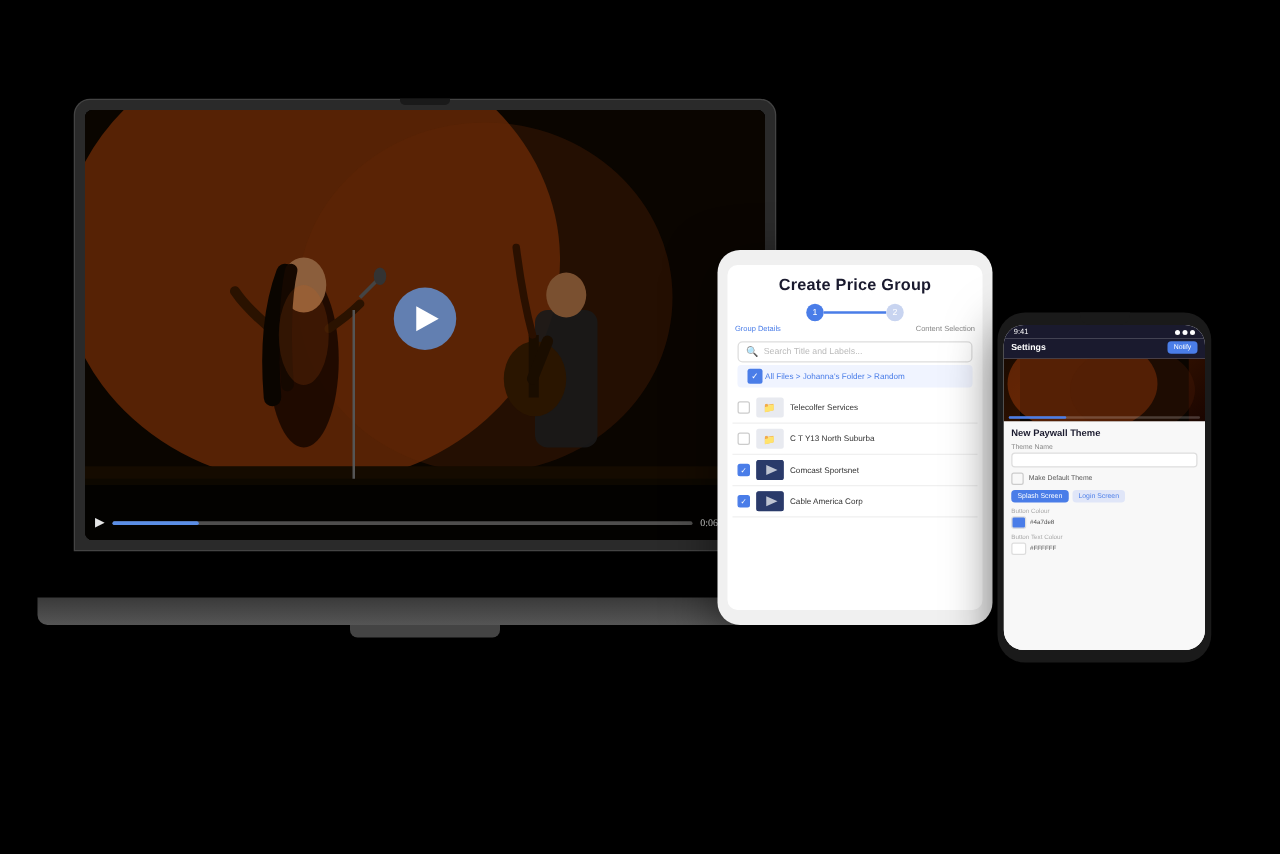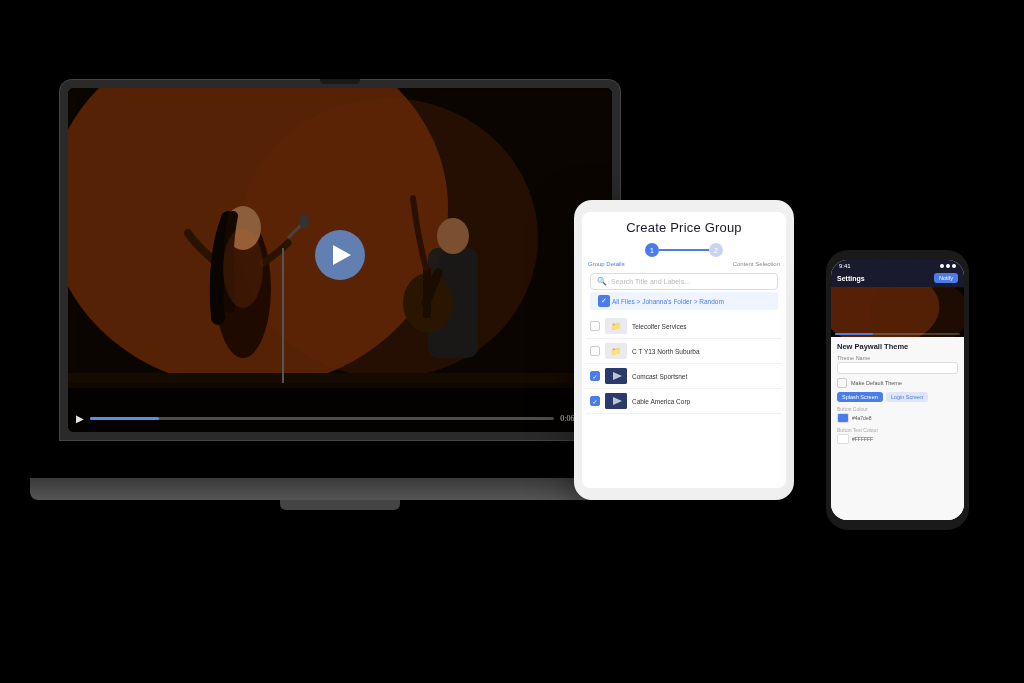--- a/index.html
+++ b/index.html
@@ -185,21 +185,21 @@
       flex-direction: column;
     }
 
     .tablet-header {
       padding: 8px 10px 4px;
       text-align: center;
     }
 
     .tablet-title {
       font-size: 13px;
-      font-weight: 400;
+      font-weight: 700;
       color: #1a1a2e;
       font-family: sans-serif;
       letter-spacing: 0.2px;
     }
 
     .tablet-stepper {
       display: flex;
       align-items: center;
       justify-content: center;
       gap: 0;
@@ -356,21 +356,21 @@
       white-space: nowrap;
       overflow: hidden;
       text-overflow: ellipsis;
     }
 
     
     .phone {
       position: absolute;
       right: 55px;
       top: 250px;
-      width: 143px;
+      width: 171px;
       height: 280px;
       background: #1a1a1a;
       border-radius: 22px;
       padding: 10px 5px;
       box-shadow: 0 10px 40px rgba(0,0,0,0.6);
       z-index: 11;
     }
 
     .phone-notch {
       position: absolute;

